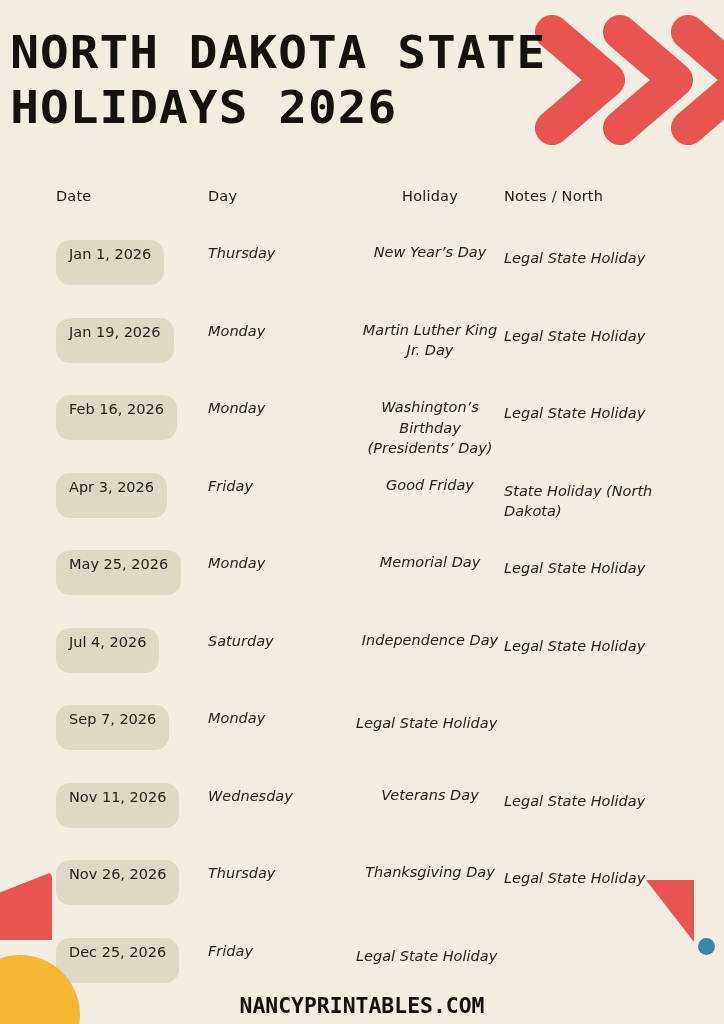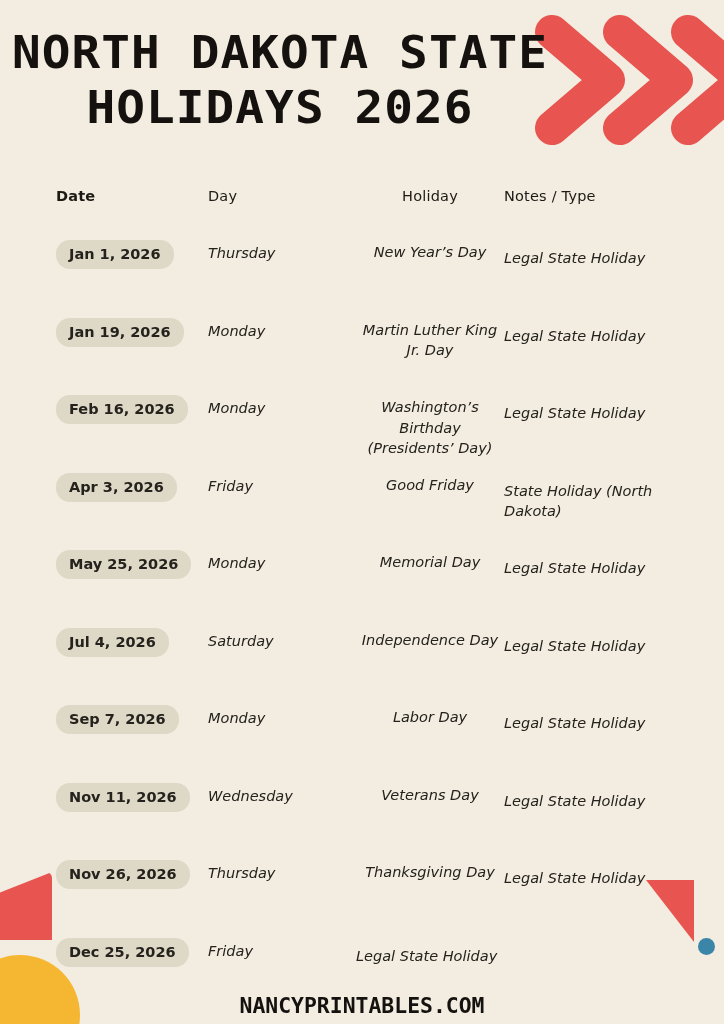--- a/index.html
+++ b/index.html
@@ -71,21 +71,22 @@
     border-radius: 50%;
     background: #3b86a8;
   }
 
   
   .title-wrap {
     position: absolute;
     left: 0;
     top: 26px;
     width: 560px;
-    text-align: center;
+    text-align: left;
+    padding-left: 27px;
   }
   .title {
     font-family: "DejaVu Sans Mono", monospace;
     font-weight: bold;
     font-size: 45px;
     line-height: 1.22;
     letter-spacing: 1px;
     color: #14110f;
     text-transform: uppercase;
     margin: 0;
@@ -102,42 +103,42 @@
     top: 178px;
     width: 620px;
   }
   .row {
     display: flex;
     align-items: flex-start;
   }
   .head-row {
     height: 58px;
   }
-  .col-date { width: 152px; flex: 0 0 152px; font-weight: bold; }
+  .col-date { width: 152px; flex: 0 0 152px; }
   .col-day  { width: 148px; flex: 0 0 148px; }
   .col-holiday { width: 148px; flex: 0 0 148px; text-align: center; }
   .col-notes { width: 170px; flex: 0 0 170px; }
 
   .head-cell {
     font-size: 14.5px;
     color: #1d1a16;
     letter-spacing: .2px;
     padding-top: 10px;
   }
 
   .data-row {
     height: 77.5px;
     display: flex;
     align-items: flex-start;
   }
   .pill {
     display: inline-block;
     background: #ddd9c6;
     border-radius: 14px;
-    padding: 6px 13px 7px 13px;
+    padding: 6px 13px 23px 13px;
     font-size: 14.5px;
     color: #25221d;
     white-space: nowrap;
   }
   .cell-text {
     font-size: 14.5px;
     line-height: 1.42;
     color: #25221d;
     padding-top: 6px;
     font-style: italic;
@@ -184,21 +185,21 @@
       <span class="line2">Holidays 2026</span>
     </h1>
   </div>
 
   <div class="table">
 
     <div class="row head-row">
       <div class="head-cell col-date">Date</div>
       <div class="head-cell col-day">Day</div>
       <div class="head-cell col-holiday">Holiday</div>
-      <div class="head-cell col-notes">Notes / Type</div>
+      <div class="head-cell col-notes">Notes / North</div>
     </div>
 
     <div class="data-row">
       <div class="col-date cell-pill"><span class="pill">Jan 1, 2026</span></div>
       <div class="col-day cell-text cell-day">Thursday</div>
       <div class="col-holiday cell-text">New Year’s Day</div>
       <div class="col-notes cell-text cell-notes">Legal State Holiday</div>
     </div>
 
     <div class="data-row">
@@ -232,21 +233,20 @@
     <div class="data-row">
       <div class="col-date cell-pill"><span class="pill">Jul 4, 2026</span></div>
       <div class="col-day cell-text cell-day">Saturday</div>
       <div class="col-holiday cell-text">Independence Day</div>
       <div class="col-notes cell-text cell-notes">Legal State Holiday</div>
     </div>
 
     <div class="data-row">
       <div class="col-date cell-pill"><span class="pill">Sep 7, 2026</span></div>
       <div class="col-day cell-text cell-day">Monday</div>
-      <div class="col-holiday cell-text">Labor Day</div>
       <div class="col-notes cell-text cell-notes">Legal State Holiday</div>
     </div>
 
     <div class="data-row">
       <div class="col-date cell-pill"><span class="pill">Nov 11, 2026</span></div>
       <div class="col-day cell-text cell-day">Wednesday</div>
       <div class="col-holiday cell-text">Veterans Day</div>
       <div class="col-notes cell-text cell-notes">Legal State Holiday</div>
     </div>
 

